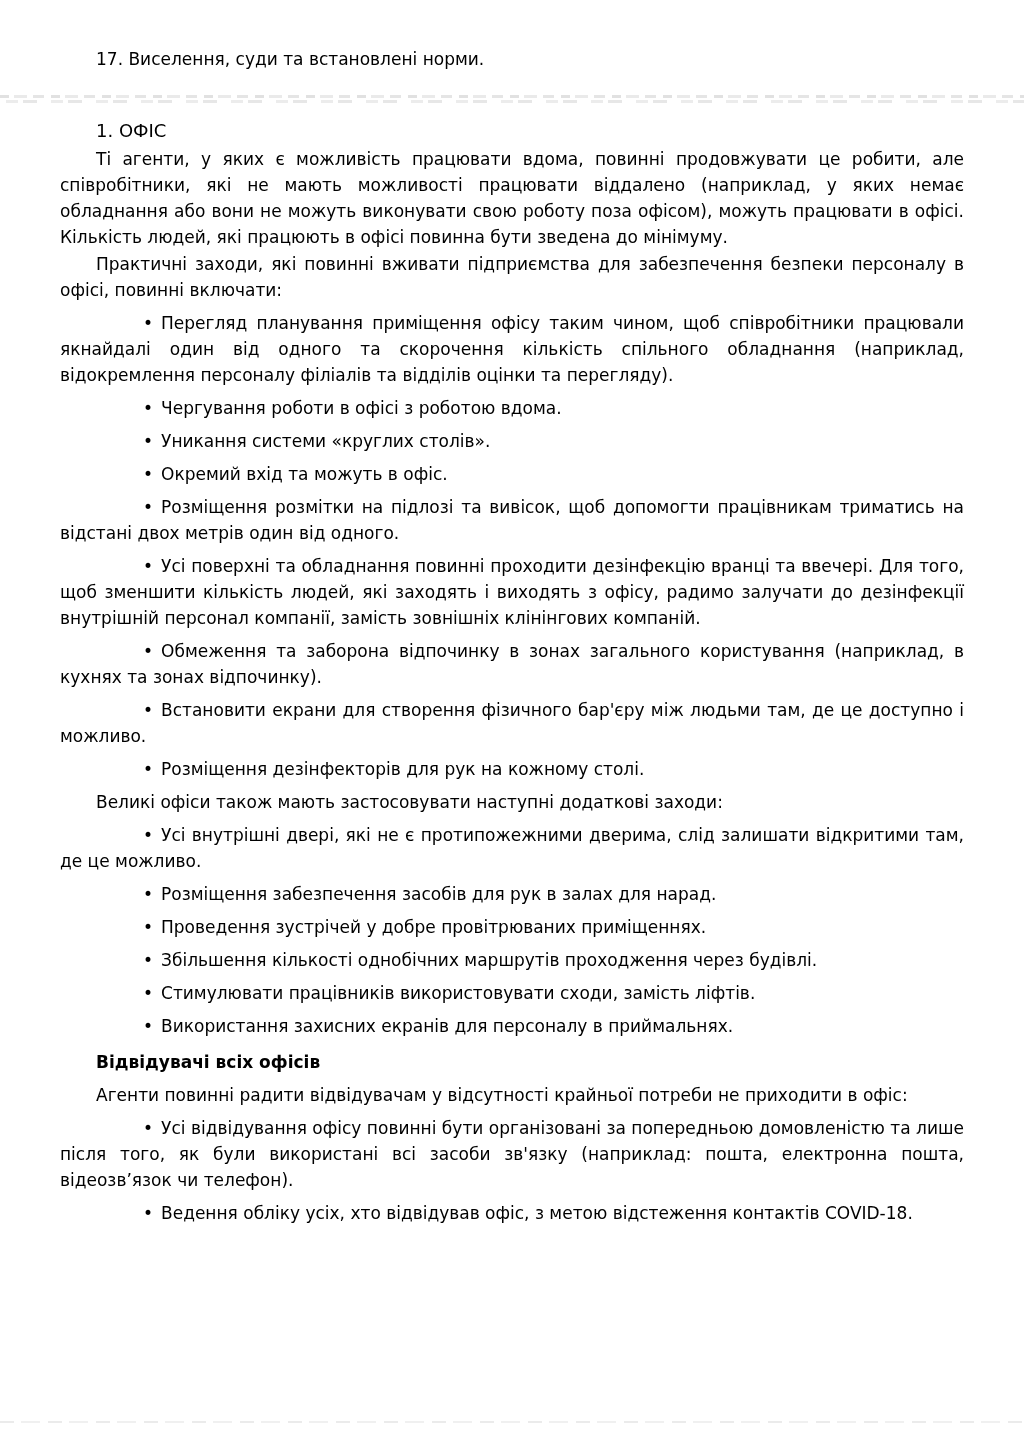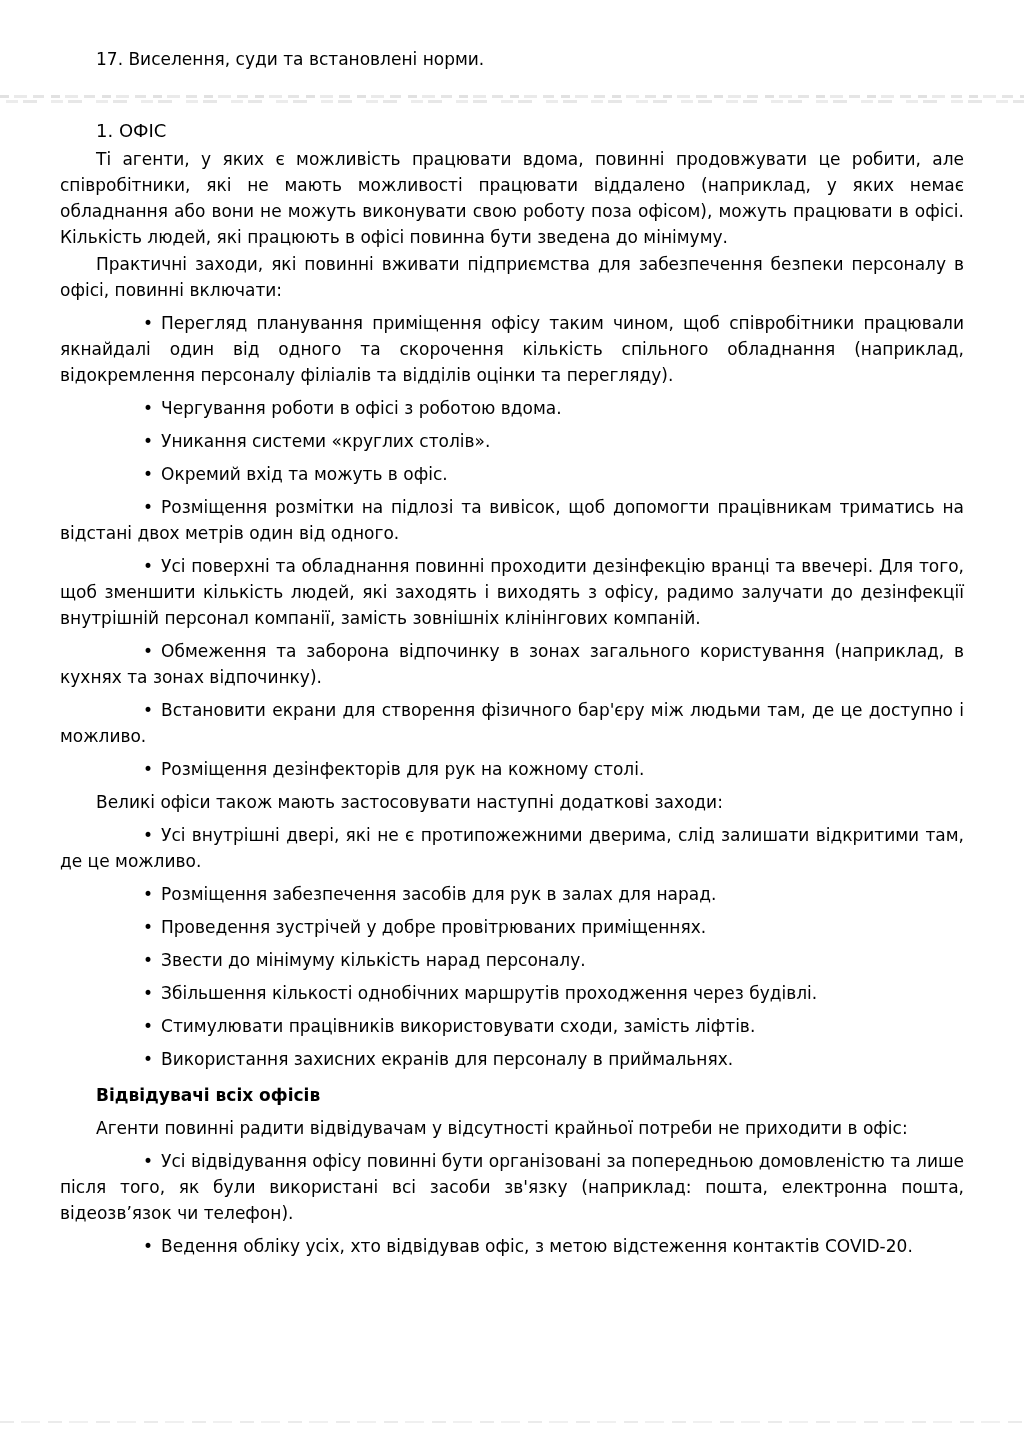--- a/index.html
+++ b/index.html
@@ -101,27 +101,26 @@
   <p class="bullet"><span class="marker">•</span><span>Усі поверхні та обладнання повинні проходити дезінфекцію вранці та ввечері. Для того, щоб зменшити кількість людей, які заходять і виходять з офісу, радимо залучати до дезінфекції внутрішній персонал компанії, замість зовнішніх клінінгових компаній.</span></p>
   <p class="bullet"><span class="marker">•</span><span>Обмеження та заборона відпочинку в зонах загального користування (наприклад, в кухнях та зонах відпочинку).</span></p>
   <p class="bullet"><span class="marker">•</span><span>Встановити екрани для створення фізичного бар'єру між людьми там, де це доступно і можливо.</span></p>
   <p class="bullet"><span class="marker">•</span><span>Розміщення дезінфекторів для рук на кожному столі.</span></p>
 
   <p class="p">Великі офіси також мають застосовувати наступні додаткові заходи:</p>
 
   <p class="bullet"><span class="marker">•</span><span>Усі внутрішні двері, які не є протипожежними дверима, слід залишати відкритими там, де це можливо.</span></p>
   <p class="bullet"><span class="marker">•</span><span>Розміщення забезпечення засобів для рук в залах для нарад.</span></p>
   <p class="bullet"><span class="marker">•</span><span>Проведення зустрічей у добре провітрюваних приміщеннях.</span></p>
-  <p class="bullet"><span class="marker">•</span><span>Звести до мінімуму кількість нарад персоналу.</span></p>
   <p class="bullet"><span class="marker">•</span><span>Збільшення кількості однобічних маршрутів проходження через будівлі.</span></p>
   <p class="bullet"><span class="marker">•</span><span>Стимулювати працівників використовувати сходи, замість ліфтів.</span></p>
   <p class="bullet"><span class="marker">•</span><span>Використання захисних екранів для персоналу в приймальнях.</span></p>
 
   <p class="h2">Відвідувачі всіх офісів</p>
 
   <p class="p">Агенти повинні радити відвідувачам у відсутності крайньої потреби не приходити в офіс:</p>
 
   <p class="bullet"><span class="marker">•</span><span>Усі відвідування офісу повинні бути організовані за попередньою домовленістю та лише після того, як були використані всі засоби зв'язку (наприклад: пошта, електронна пошта, відеозв’язок чи телефон).</span></p>
-  <p class="bullet"><span class="marker">•</span><span>Ведення обліку усіх, хто відвідував офіс, з метою відстеження контактів COVID-20.</span></p>
+  <p class="bullet"><span class="marker">•</span><span>Ведення обліку усіх, хто відвідував офіс, з метою відстеження контактів COVID-18.</span></p>
 
   <div class="sep sep-bottom"></div>
 
 </div>
 
 </body></html>

